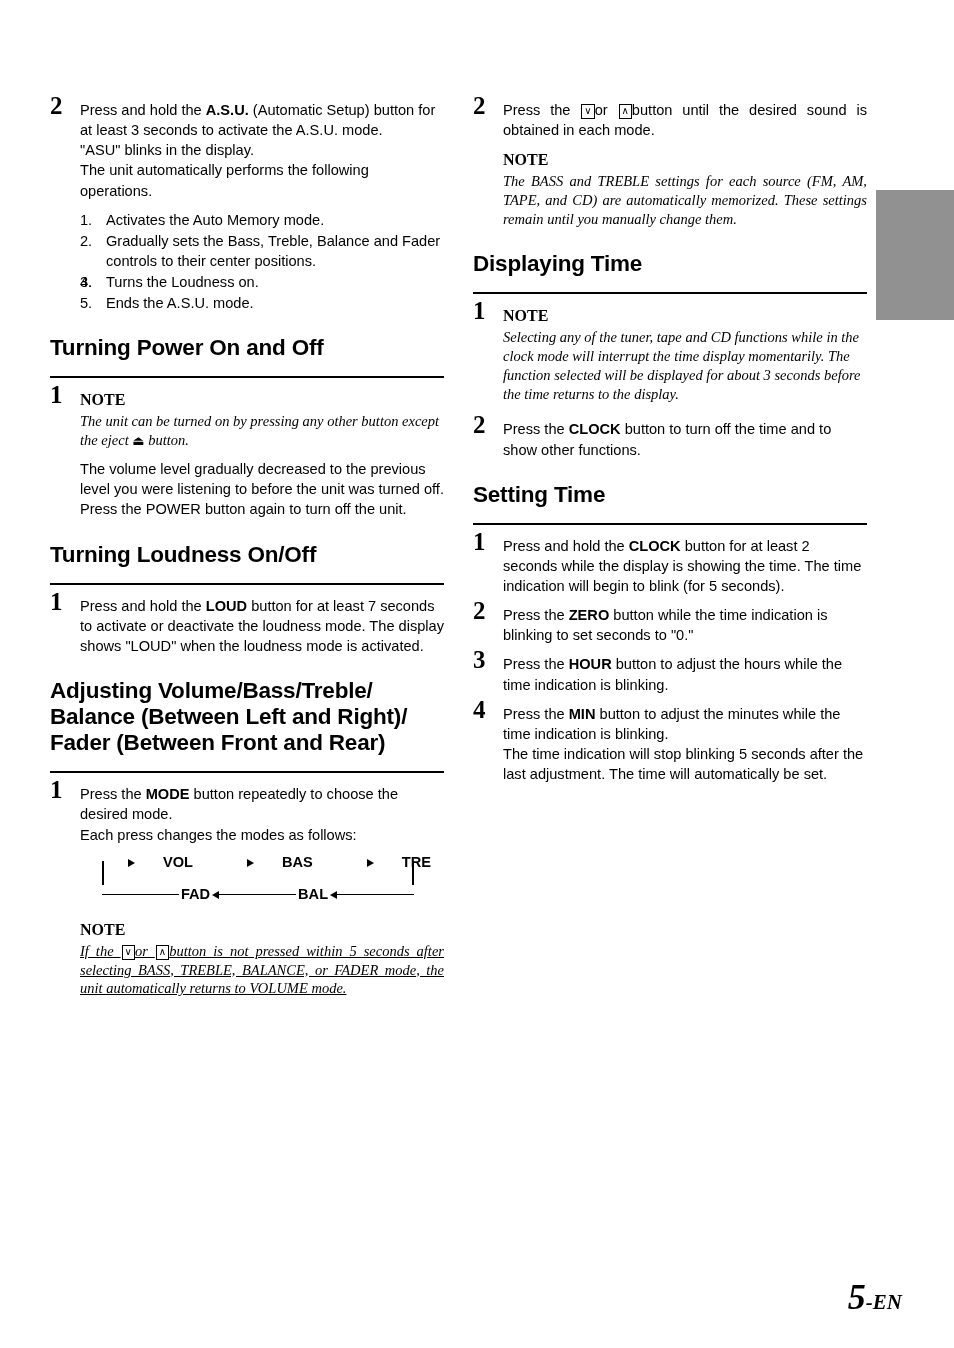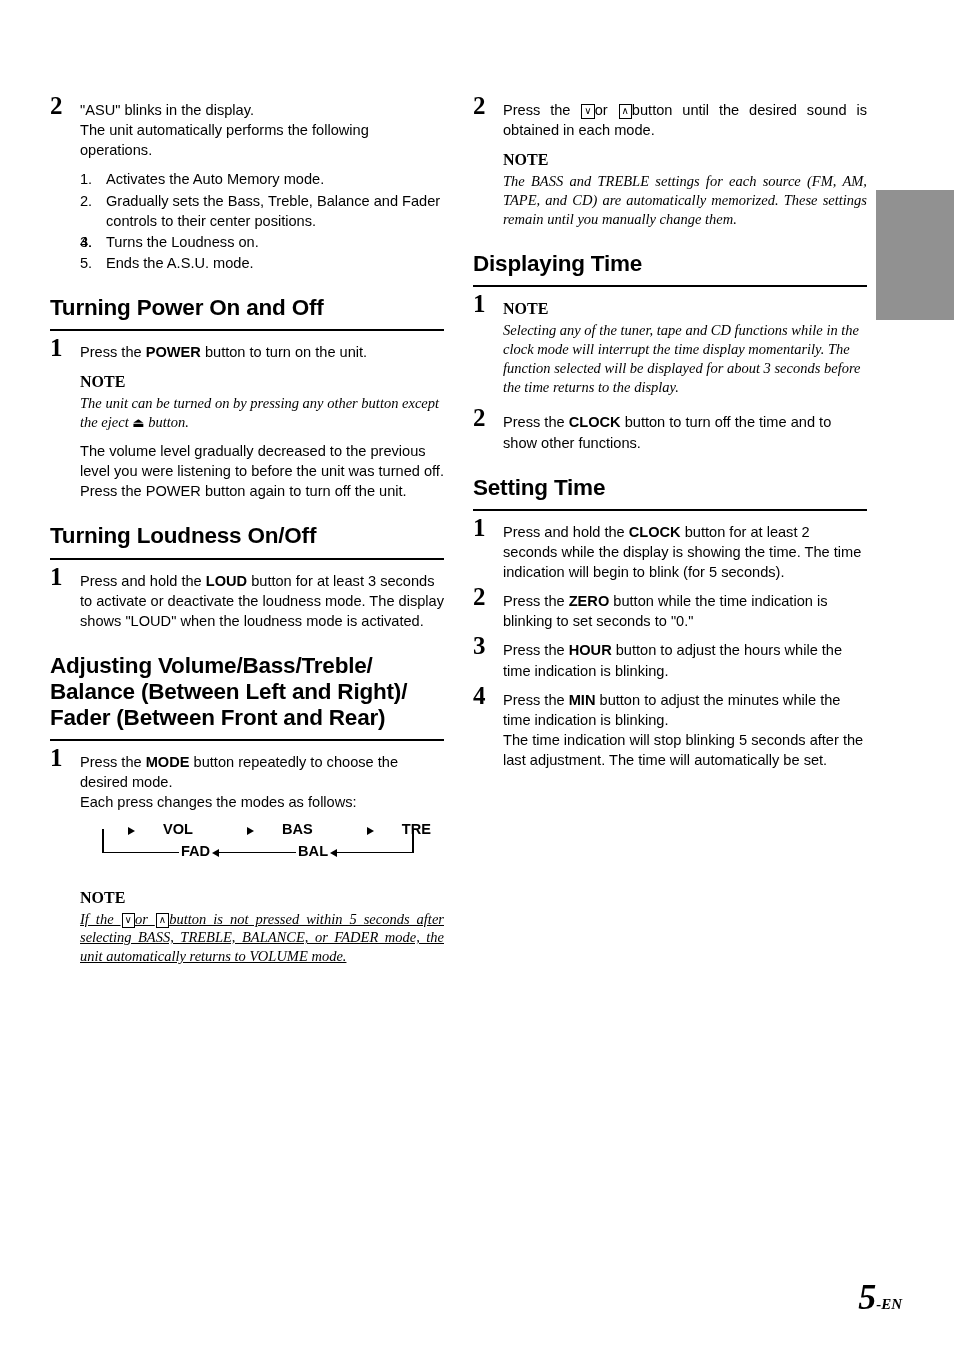--- a/index.html
+++ b/index.html
@@ -85,21 +85,21 @@
   }
 
   
   .section-head {
     margin: 22px 0 0 0;
     font-size: 22.5px;
     font-weight: bold;
     line-height: 1.16;
     letter-spacing: -0.2px;
     border-bottom: 2.4px solid #000;
-    padding-bottom: 8px;
+    padding-bottom: 15px;
   }
   .section-head.tall { font-size: 22.5px; }
   .section-head + .step { margin-top: 11px; }
 
   
   .note-title {
     font-family: "Liberation Serif", serif;
     font-weight: bold;
     font-size: 16px;
     margin-top: 9px;
@@ -134,21 +134,21 @@
   }
   .md-row {
     position: absolute;
     left: 0;
     width: 312px;
     height: 22px;
     display: flex;
     align-items: center;
   }
   .md-top { top: 0; gap: 26px; }
-  .md-bot { top: 22px; justify-content: flex-end; }
+  .md-bot { top: 32px; justify-content: flex-end; }
   .md-label { padding: 0 2px; white-space: nowrap; }
   .md-line {
     flex: 1 1 auto;
     height: 1.6px;
     background: #000;
     align-self: center;
     position: relative;
     top: 1px;
   }
   .md-arrow-r {
@@ -201,67 +201,67 @@
   .page-number {
     position: absolute;
     right: 52px;
     bottom: 30px;
     font-family: "Liberation Serif", serif;
     font-weight: bold;
     font-style: italic;
     white-space: nowrap;
   }
   .page-number .pn-num { font-size: 36px; }
-  .page-number .pn-suffix { font-size: 15px; }
+  .page-number .pn-suffix { font-size: 21px; }
 </style>
 </head>
 <body>
 
 <div class="page">
 
   <div class="thumb-tab"></div>
 
   <div class="col col-left">
 
     <div class="step">
       <div class="step-num">2</div>
       <div class="step-body">
+        <p>Press and hold the <b>A.S.U.</b> <span>(Automatic Setup) button for at least 3 seconds to activate the A.S.U. mode.</span></p>
         <p>"ASU" blinks in the display.</p>
         <p>The unit automatically performs the following operations.</p>
         <ol class="sublist">
           <li><span class="li-num">1.</span><span>Activates the Auto Memory mode.</span></li>
           <li><span class="li-num">2.</span><span>Gradually sets the Bass, Treble, Balance and Fader controls to their center positions.</span></li>
           <li><span class="li-num">3.</span></li>
           <li><span class="li-num">4.</span><span>Turns the Loudness on.</span></li>
           <li><span class="li-num">5.</span><span>Ends the A.S.U. mode.</span></li>
         </ol>
       </div>
     </div>
 
     <h2 class="section-head">Turning Power On and Off</h2>
 
     <div class="step">
       <div class="step-num">1</div>
       <div class="step-body">
-        <p><span>Press the </span><b>POWER</b><span> button to turn on the unit.</span></p>
 
         <div class="note-title">NOTE</div>
         <div class="note-body"><span>The unit can be turned on by pressing any other button except the eject </span><span class="eject-glyph">⏏</span><span> button.</span></div>
 
         <p>The volume level gradually decreased to the previous level you were listening to before the unit was turned off. Press the POWER button again to turn off the unit.</p>
       </div>
     </div>
 
     <h2 class="section-head">Turning Loudness On/Off</h2>
 
 
     <div class="step">
       <div class="step-num">1</div>
       <div class="step-body">
-        <p><span>Press and hold the </span><b>LOUD</b><span> button for at least 3 seconds to activate or deactivate the loudness mode. The display shows "LOUD" when the loudness mode is activated.</span></p>
+        <p><span>Press and hold the </span><b>LOUD</b><span> button for at least 7 seconds to activate or deactivate the loudness mode. The display shows "LOUD" when the loudness mode is activated.</span></p>
       </div>
     </div>
 
     <h2 class="section-head tall">Adjusting Volume/Bass/Treble/ Balance (Between Left and Right)/ Fader (Between Front and Rear)</h2>
 
     <div class="step">
       <div class="step-num">1</div>
       <div class="step-body">
         <p><span>Press the </span><b>MODE</b><span> button repeatedly to choose the desired mode.</span></p>
         <p>Each press changes the modes as follows:</p>

